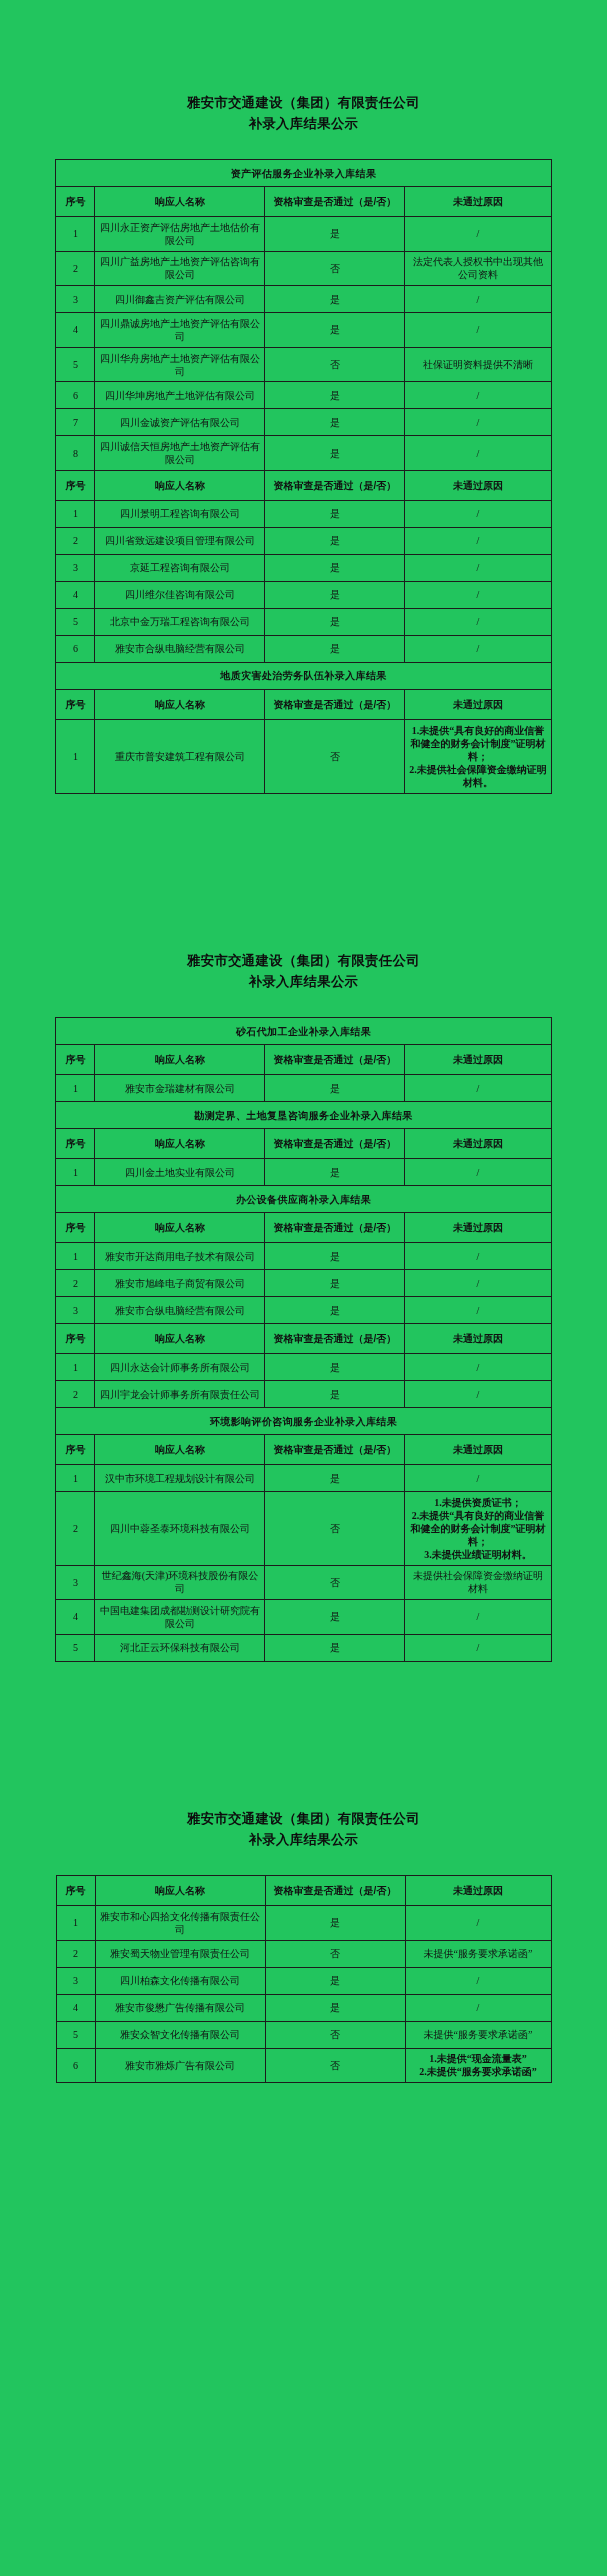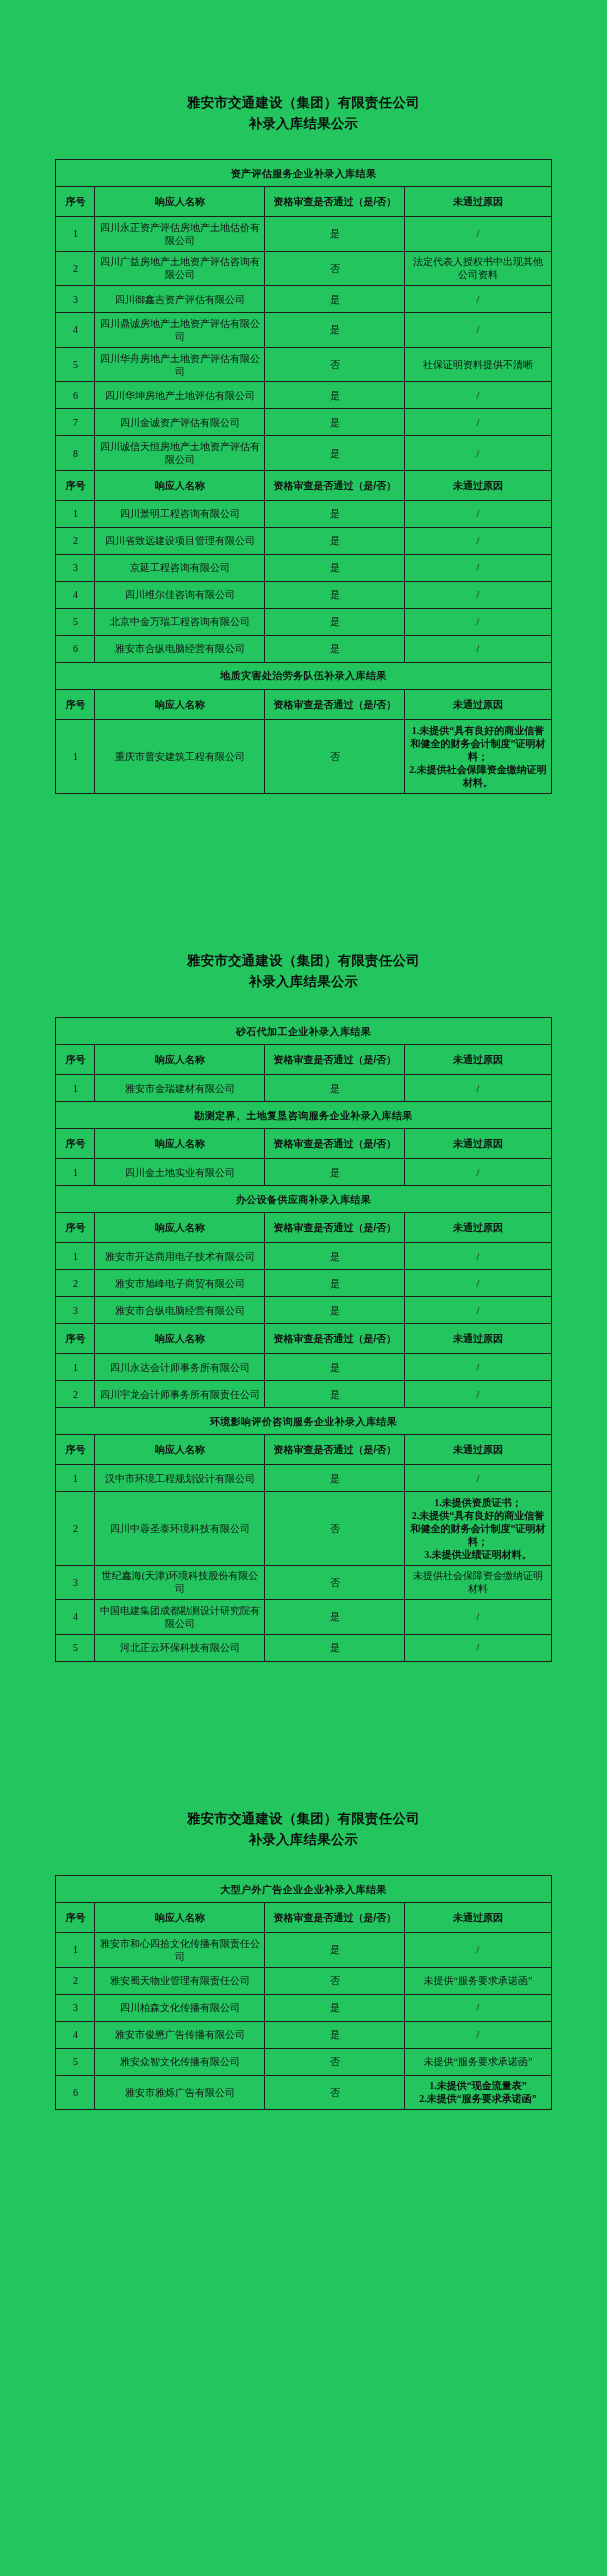--- a/index.html
+++ b/index.html
@@ -333,23 +333,20 @@
       <div class="doc-title">雅安市交通建设（集团）有限责任公司</div>
       <div class="doc-title">补录入库结果公示</div>
       <table class="results-table">
         <colgroup>
           <col class="col-no">
           <col class="col-name">
           <col class="col-pass">
           <col class="col-reason">
         </colgroup>
         <tbody>
-          <tr class="section-row">
-            <td class="section-cell" colspan="4">大型户外广告企业企业补录入库结果</td>
-          </tr>
           <tr class="header-row">
             <td class="header-cell">序号</td>
             <td class="header-cell">响应人名称</td>
             <td class="header-cell">资格审查是否通过（是/否）</td>
             <td class="header-cell">未通过原因</td>
           </tr>
           <tr class="data-row">
             <td class="data-cell">1</td>
             <td class="data-cell">雅安市和心四拾文化传播有限责任公司</td>
             <td class="data-cell">是</td>

